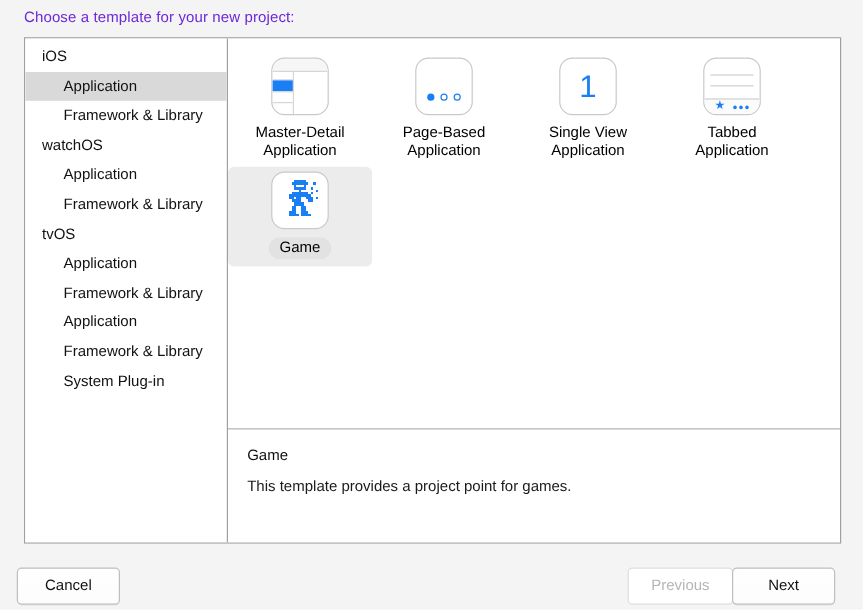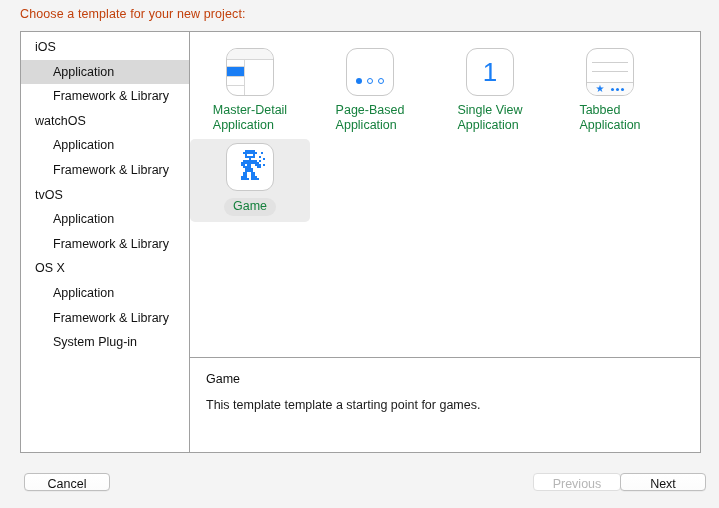--- a/index.html
+++ b/index.html
@@ -16,21 +16,21 @@
     position: relative;
     color: #1a1a1a;
   }
 
   
   #prompt {
     position: absolute;
     left: 20px;
     top: 7px;
     font-size: 12.5px;
-    color: #c2410c;
+    color: #6d28d9;
     letter-spacing: 0.1px;
     white-space: nowrap;
   }
 
   
   #panel {
     position: absolute;
     left: 20px;
     top: 31px;
     width: 681px;
@@ -108,21 +108,22 @@
   }
   .tmpl-icon {
     width: 48px;
     height: 48px;
     position: relative;
   }
   .tmpl-label {
     margin-top: 7px;
     font-size: 12.5px;
     line-height: 15px;
-    color: #15803d;
+    text-align: center;
+    color: #000000;
     white-space: pre-line;
   }
   .tmpl.selected .tmpl-label {
     background: #e2e2e2;
     border-radius: 9px;
     padding: 1px 9px 2px 9px;
   }
 
   
   .isq {
@@ -238,33 +239,32 @@
   }
   #desc-body {
     font-size: 12.5px;
     color: #1a1a1a;
     line-height: 16px;
   }
 
   
   .btn {
     position: absolute;
-    height: 18px;
+    height: 31px;
     box-sizing: border-box;
     border-radius: 4px;
     border: 1px solid #bfbfbf;
     background: linear-gradient(#ffffff, #fcfcfc);
     font-size: 12.5px;
     color: #111111;
     text-align: center;
     line-height: 21px;
     box-shadow: 0 0.5px 0.5px rgba(0,0,0,0.07);
     padding: 0;
     font-family: "Liberation Sans", sans-serif;
-    margin-left: 10px;
   }
   #btn-cancel { left: 14px; top: 473px; width: 86px; }
   #btn-previous {
     left: 523px; top: 473px; width: 88px;
     color: #b6b6b6;
     border-color: #dedede;
     background: #ffffff;
     box-shadow: none;
   }
   #btn-next { left: 610px; top: 473px; width: 86px; }
@@ -296,23 +296,20 @@
       <span>Framework &amp; Library</span>
     </div>
     <div class="side-row">
       <span>tvOS</span>
     </div>
     <div class="side-row child">
       <span>Application</span>
     </div>
     <div class="side-row child">
       <span>Framework &amp; Library</span>
-    </div>
-    <div class="side-row">
-      <span>OS X</span>
     </div>
     <div class="side-row child">
       <span>Application</span>
     </div>
     <div class="side-row child">
       <span>Framework &amp; Library</span>
     </div>
     <div class="side-row child">
       <span>System Plug-in</span>
     </div>
@@ -423,21 +420,21 @@
             </div>
           </div>
           <div class="tmpl-label">Game</div>
         </div>
       </div>
 
     </div>
 
     <div id="desc">
       <div id="desc-title">Game</div>
-      <div id="desc-body">This template template a starting point for games.</div>
+      <div id="desc-body">This template provides a project point for games.</div>
     </div>
 
   </div>
 </div>
 
 <button class="btn" id="btn-cancel">Cancel</button>
 <button class="btn" id="btn-previous" disabled="">Previous</button>
 <button class="btn" id="btn-next">Next</button>
 
 </body></html>

